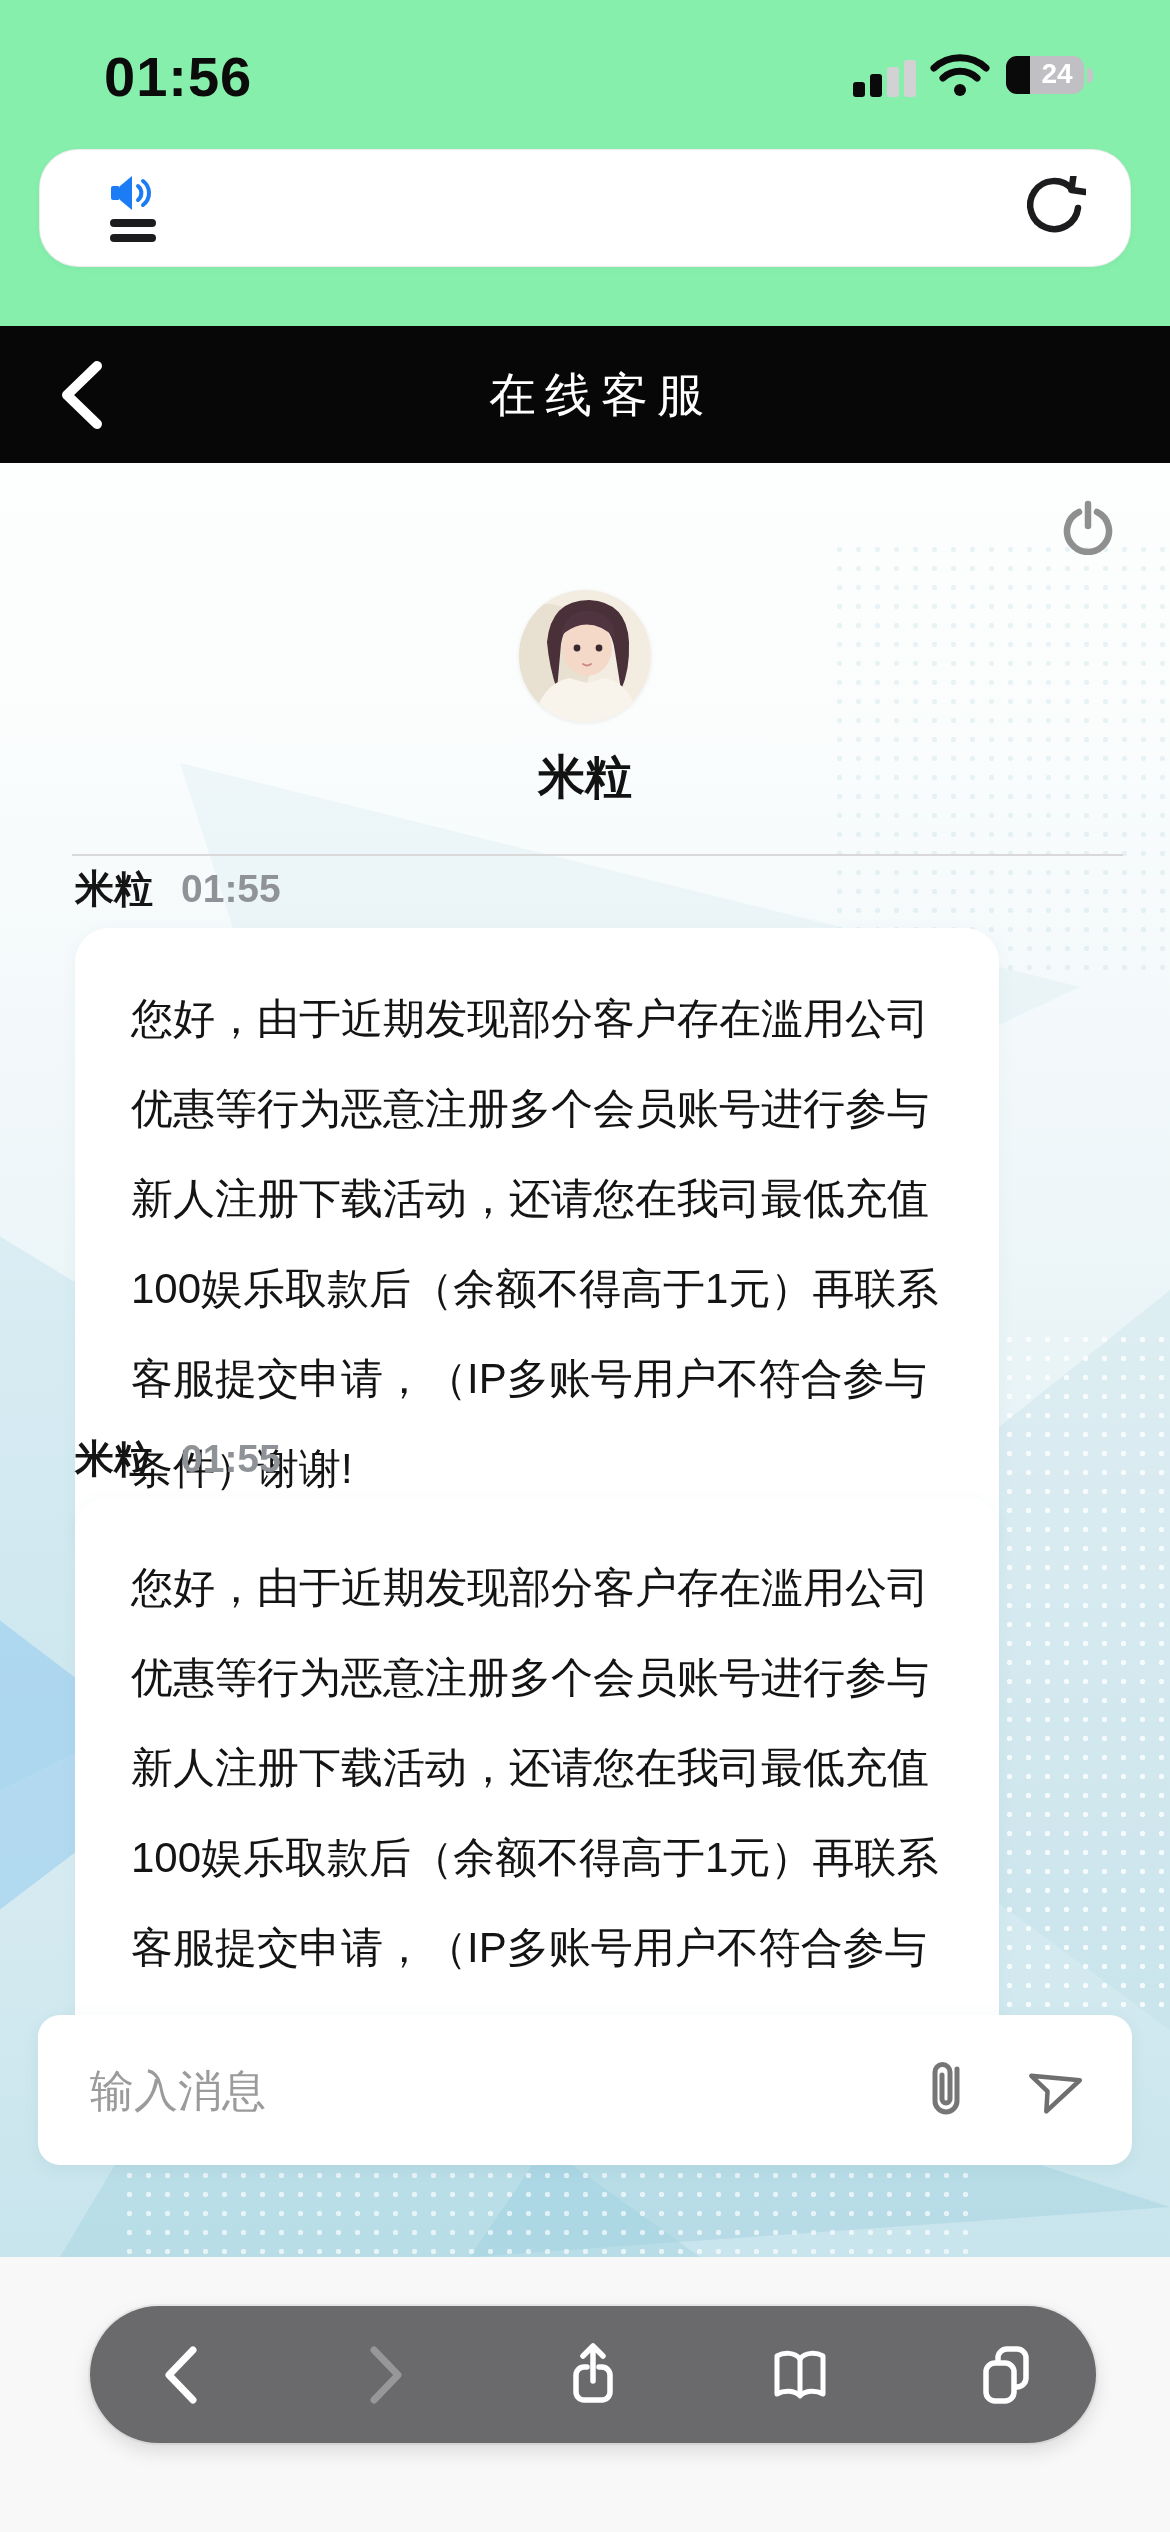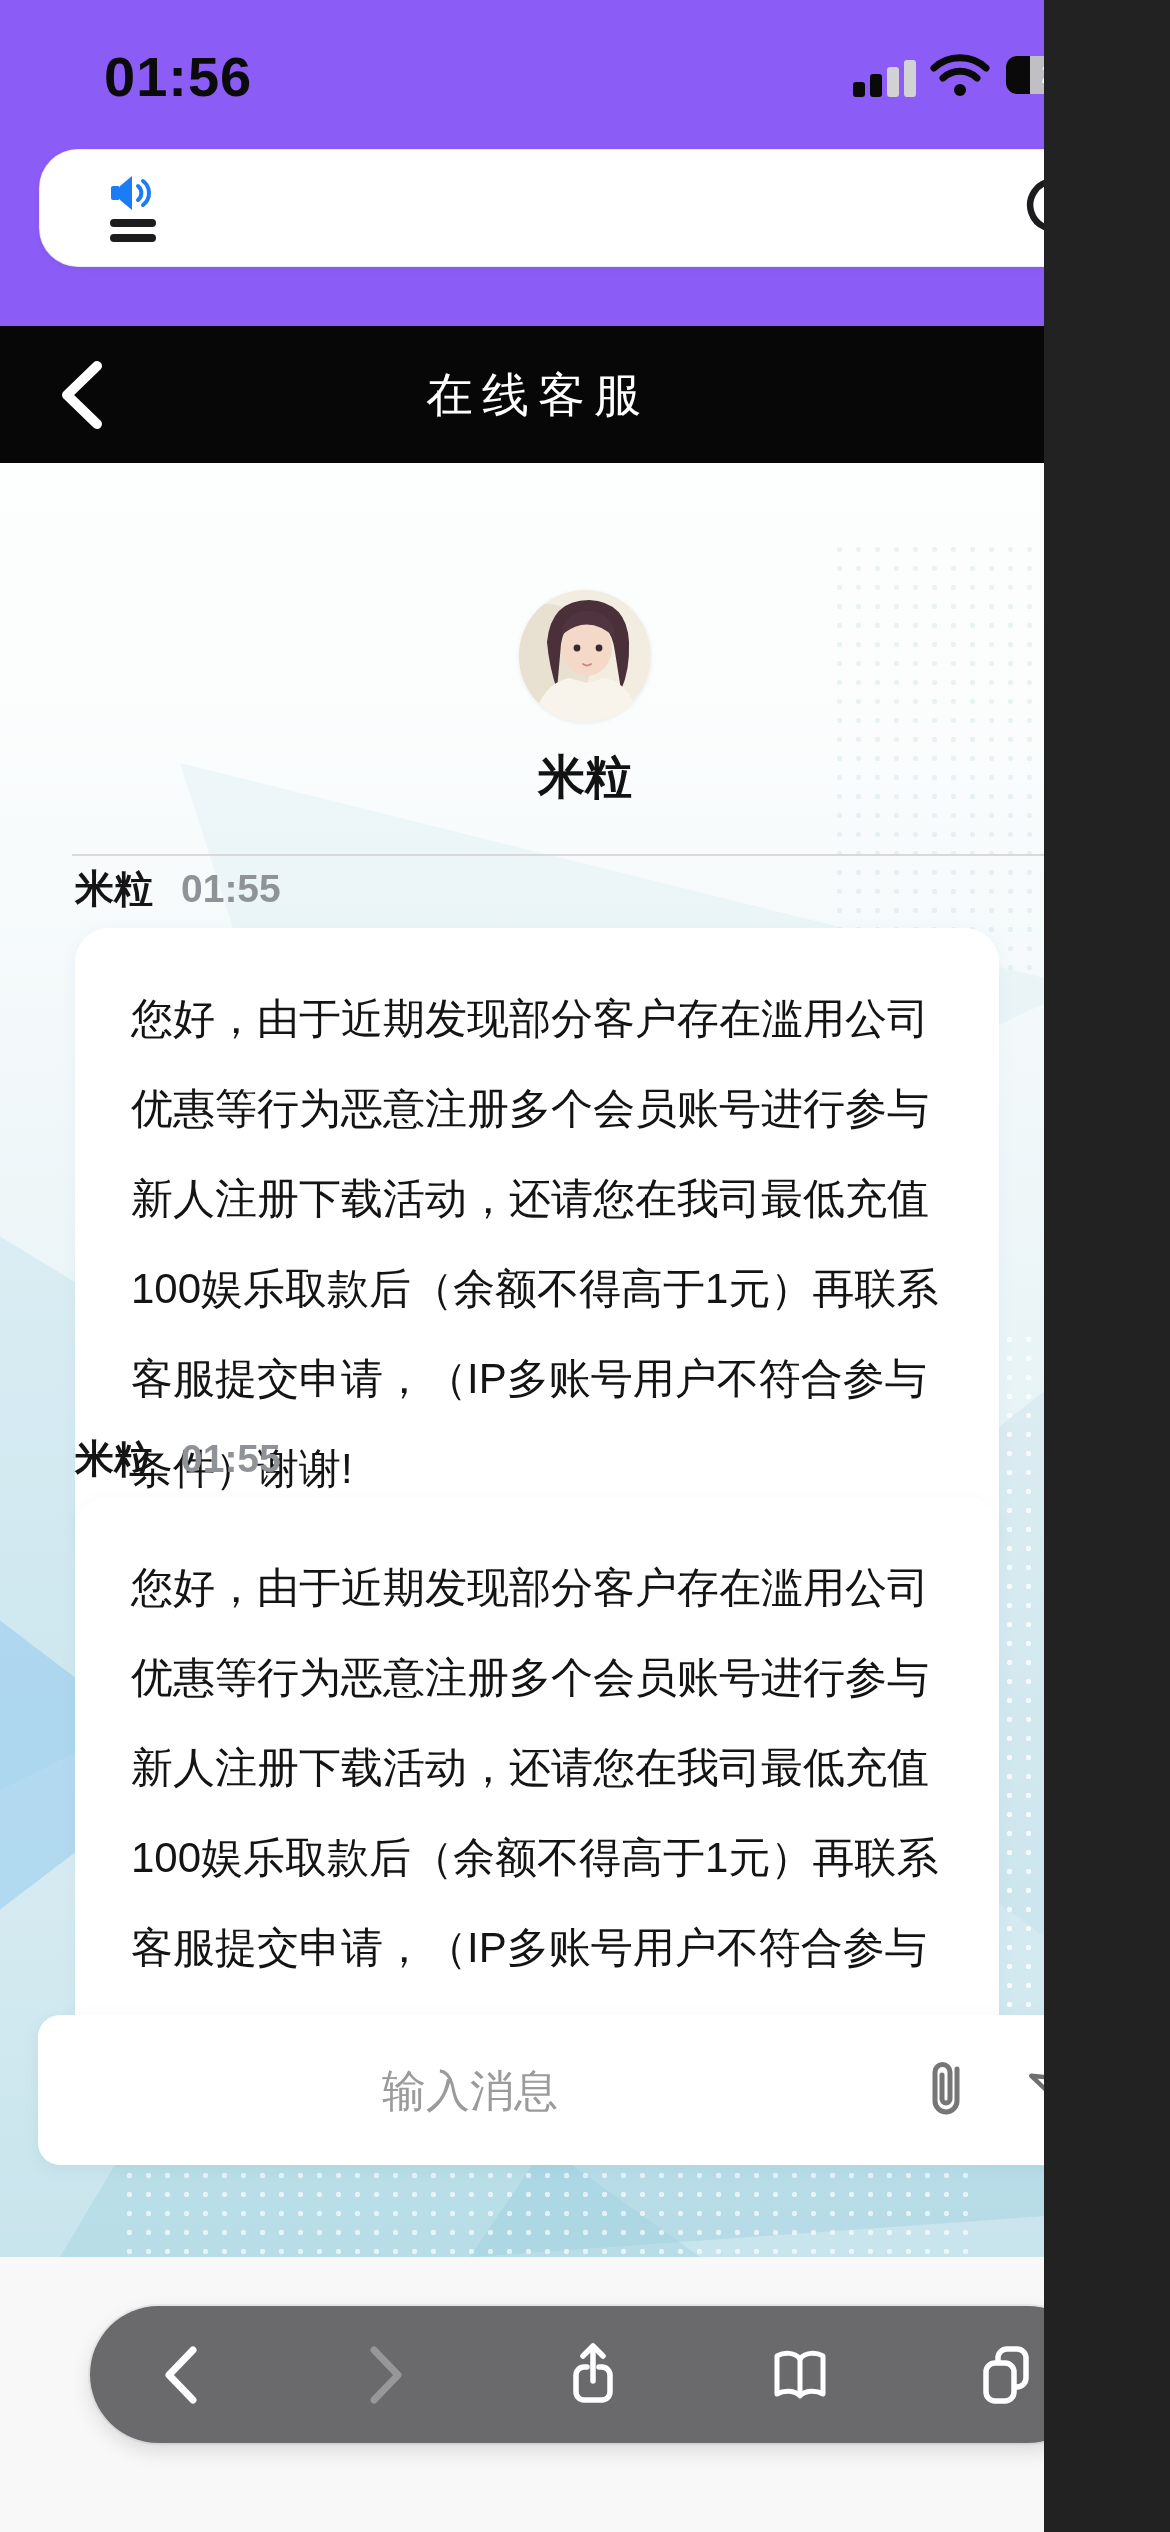--- a/index.html
+++ b/index.html
@@ -1,18 +1,18 @@
 <!DOCTYPE html>
 <html><head>
 <meta charset="utf-8">
 <style>
   html,body{margin:0;padding:0;background:#222;}
   .screen{
-    position:relative;width:1044px;height:2532px;overflow:hidden;
-    background:#8b5cf6;font-family:"Liberation Sans",sans-serif;
+    position:relative;width:1170px;height:2532px;overflow:hidden;
+    background:#86efac;font-family:"Liberation Sans",sans-serif;
     -webkit-font-smoothing:antialiased;
   }
   
   .statusbar{position:absolute;top:0;left:0;right:0;height:146px;}
   .time{position:absolute;left:104px;top:44px;font-size:56px;font-weight:700;color:#0b0b0b;letter-spacing:1px;}
   .sig{position:absolute;left:853px;top:56px;}
   .wifi{position:absolute;left:930px;top:54px;}
   .battery{position:absolute;left:1006px;top:56px;width:78px;height:38px;border-radius:11px;background:#bfbfc4;overflow:hidden;}
   .battery .fill{position:absolute;left:0;top:0;bottom:0;width:24px;background:#0a0a0a;}
   .battery .pct{position:absolute;left:24px;right:0;top:50%;transform:translateY(-53%);color:#fff;font-weight:700;font-size:28px;text-align:center;}
@@ -56,21 +56,21 @@
   .msghead-2{top:969px;}
   .bubble{position:absolute;left:75px;width:924px;box-sizing:border-box;background:#ffffff;border-radius:34px;
     padding:46px 54px 48px 56px;font-size:42px;line-height:90px;color:#141414;font-weight:500;
     box-shadow:0 3px 16px rgba(90,130,150,.06);}
   .bubble-1{top:465px;}
   .bubble-2{top:1034px;}
   
   .composer{position:absolute;left:38px;top:2015px;width:1094px;height:150px;background:#ffffff;border-radius:22px;
     box-shadow:0 4px 16px rgba(70,110,130,.08);}
   .composer input{position:absolute;left:50px;top:0;height:100%;width:760px;border:0;outline:none;background:transparent;
-    font-size:44px;color:#333;font-family:"Liberation Sans",sans-serif;text-align:center;}
+    font-size:44px;color:#333;font-family:"Liberation Sans",sans-serif;}
   .composer input::placeholder{color:#9b9b9b;opacity:1;}
   .attachbtn{position:absolute;right:160px;top:40px;width:52px;height:70px;display:flex;align-items:center;justify-content:center;}
   .sendbtn{position:absolute;right:44px;top:42px;width:62px;height:62px;display:flex;align-items:center;justify-content:center;}
   
   .bottombar{position:absolute;top:2257px;left:0;right:0;height:275px;background:#f8f8f9;}
   .toolpill{position:absolute;left:90px;top:49px;width:1006px;height:137px;border-radius:70px;background:#6a6a6d;
     box-shadow:0 0 0 2px rgba(0,0,0,.05),0 8px 20px rgba(0,0,0,.12);
     display:flex;align-items:center;justify-content:space-between;padding:0 56px;box-sizing:border-box;}
   .toolbtn{width:68px;height:68px;display:flex;align-items:center;justify-content:center;}
 </style>

